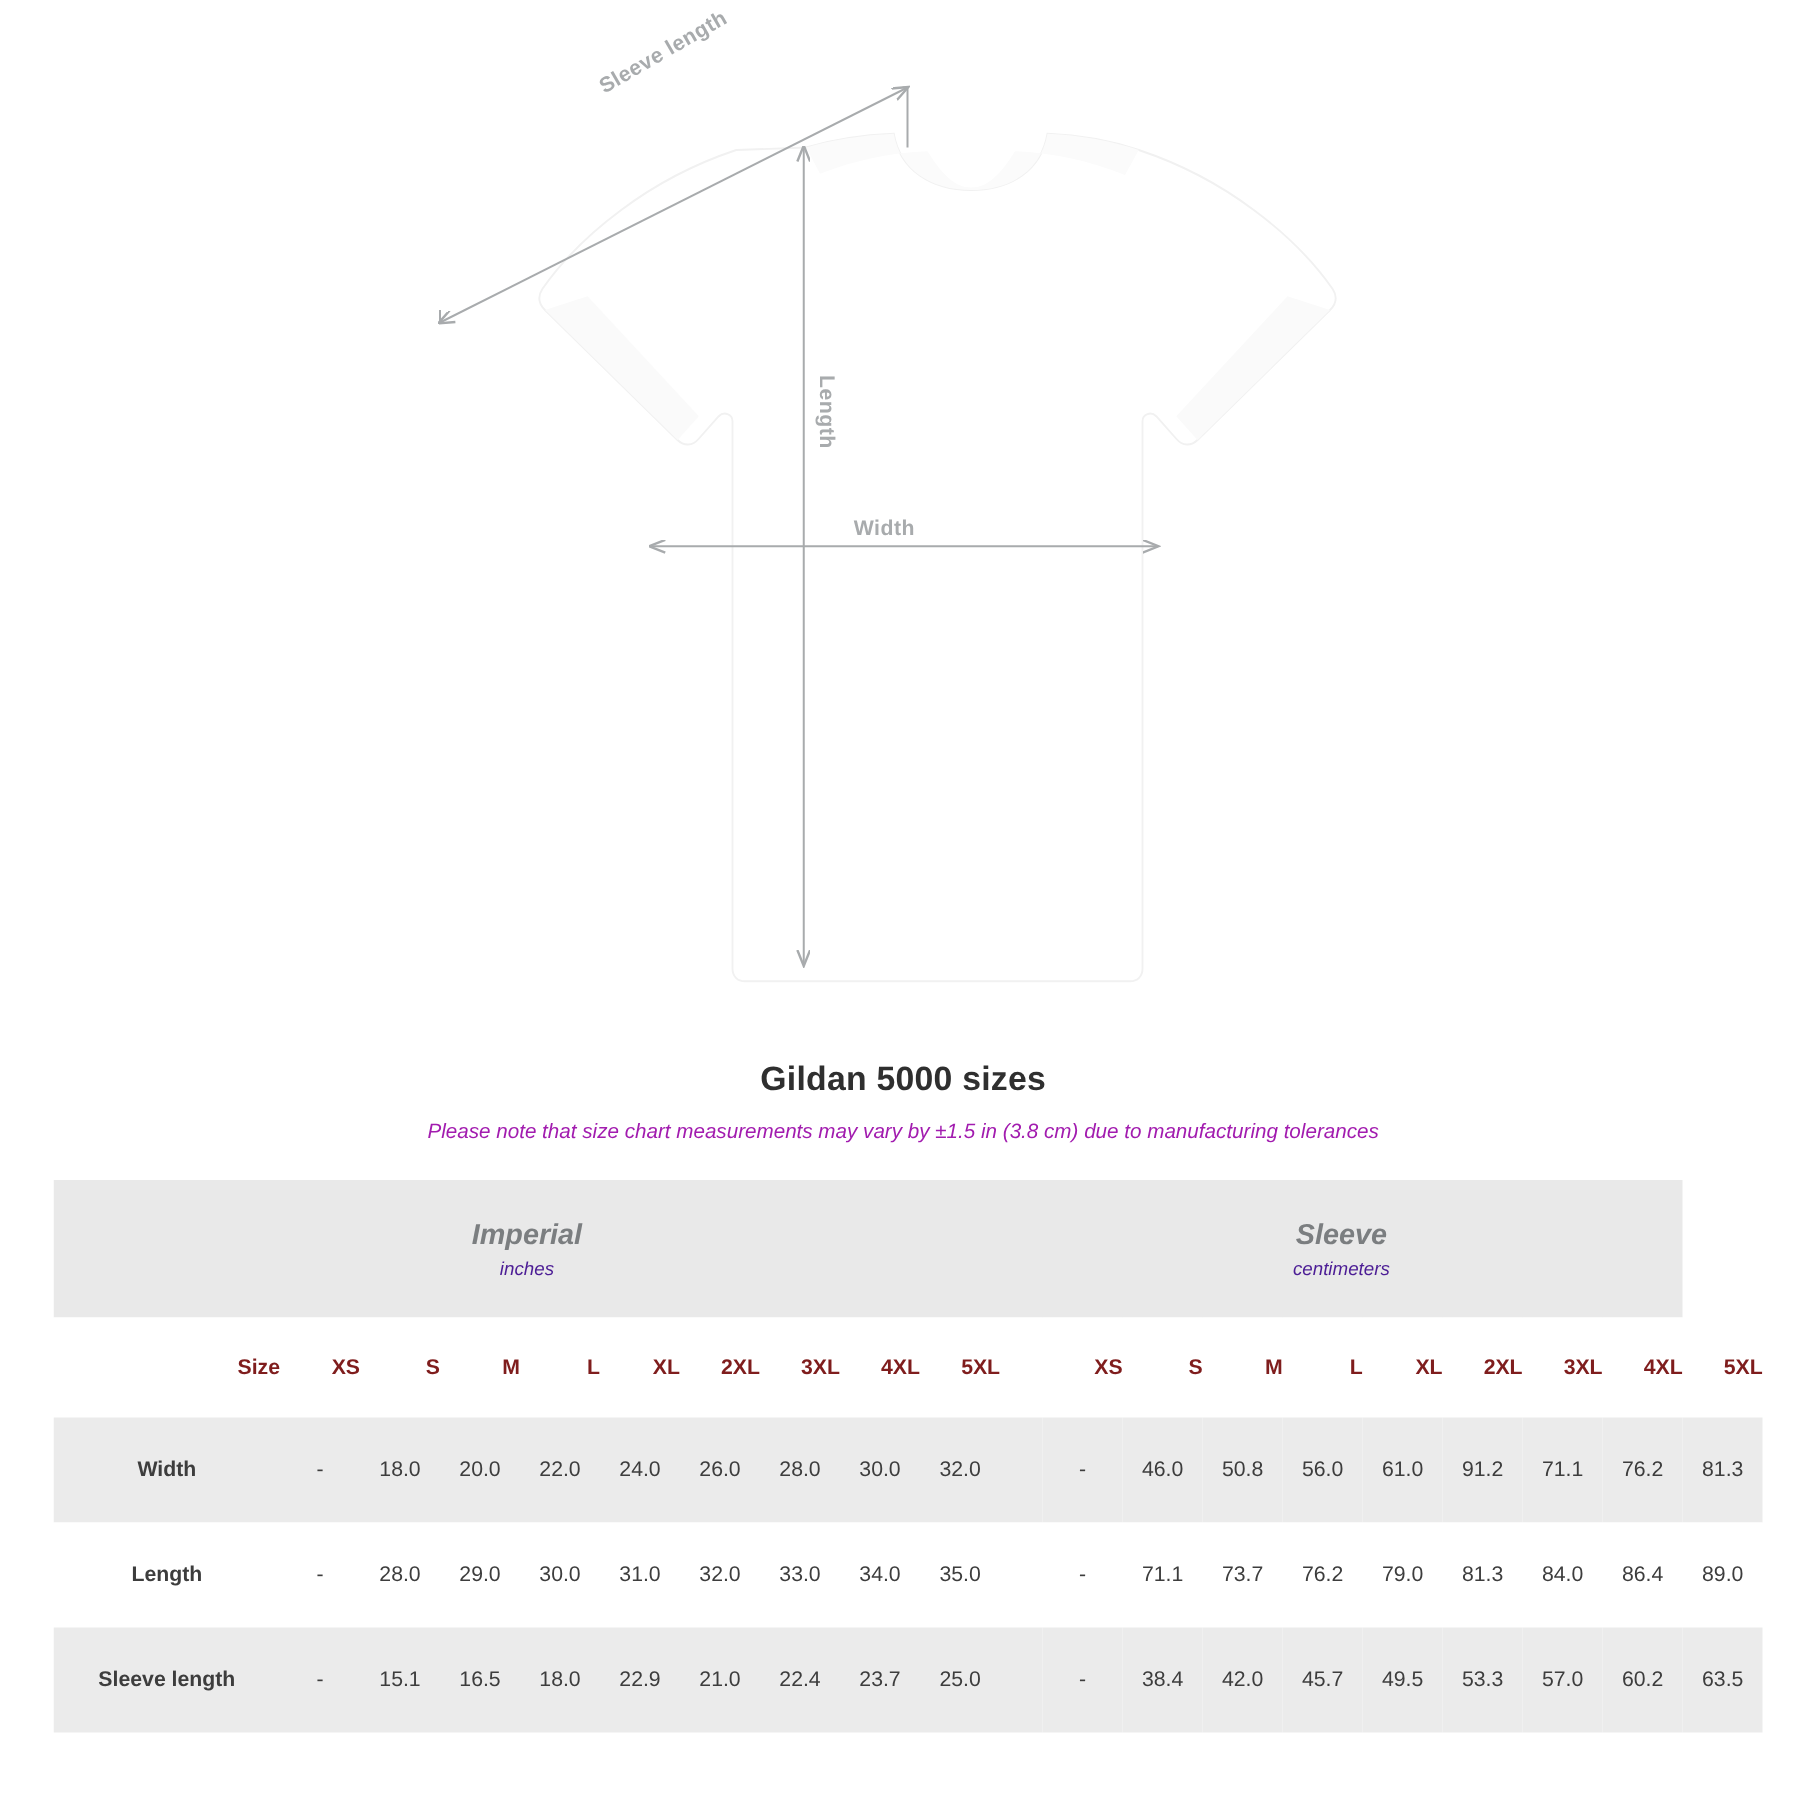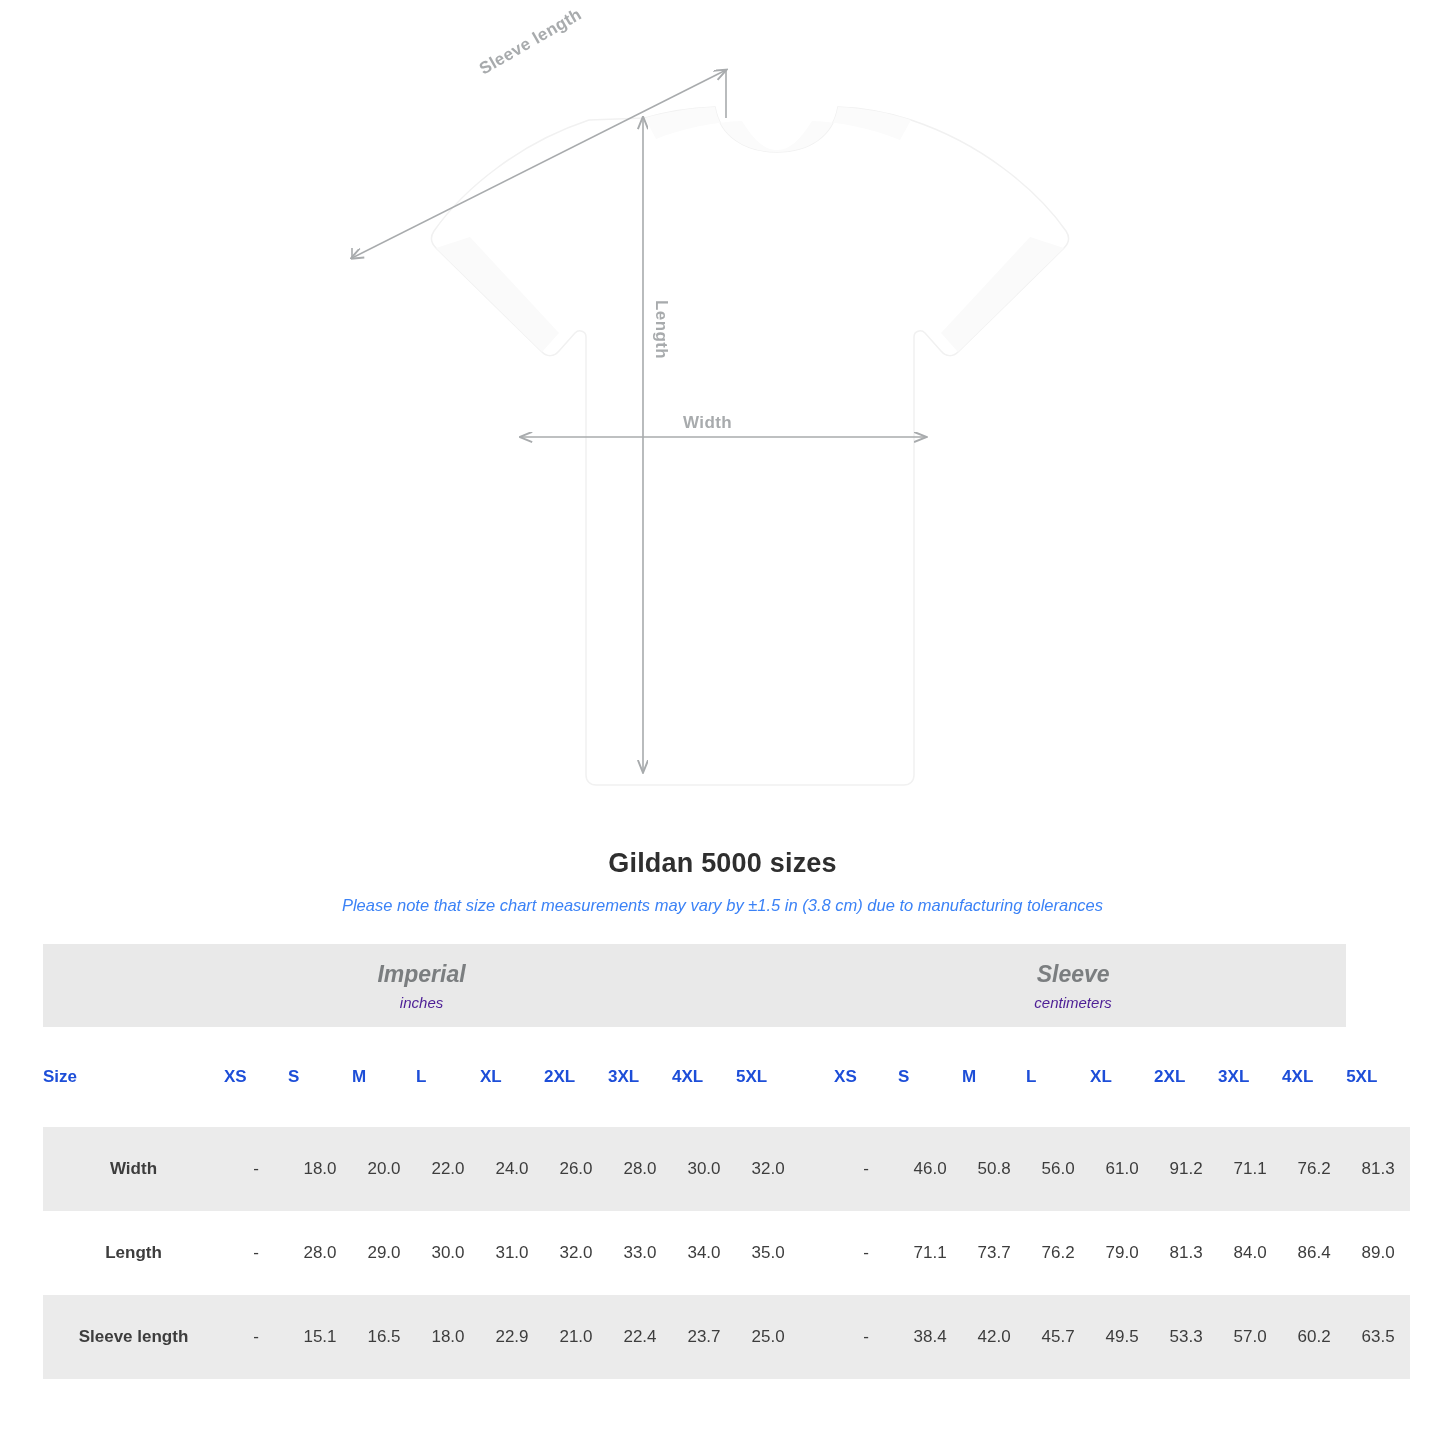--- a/index.html
+++ b/index.html
@@ -64,40 +64,40 @@
   .chart-title {
     font-size: 27px;
     font-weight: bold;
     color: #2f2f2f;
     letter-spacing: 0.2px;
   }
   .chart-subtitle {
     margin-top: 17px;
     font-size: 16.5px;
     font-style: italic;
-    color: #3b82f6;
+    color: #a21caf;
     text-align: center;
   }
 
   
   .table-wrap {
     margin: 29px 43px 0 43px;
   }
   table.size-table {
     border-collapse: collapse;
     width: 1359px;
     table-layout: fixed;
   }
   table.size-table td,
   table.size-table th {
     padding: 0;
     margin: 0;
   }
   .unit-head {
-    height: 83px;
+    height: 110px;
     background: #e9e9e9;
     text-align: center;
     vertical-align: middle;
   }
   .unit-head .unit-name {
     font-size: 23px;
     font-style: italic;
     font-weight: bold;
     color: #7b7e80;
   }
@@ -105,26 +105,26 @@
     margin-top: 6px;
     font-size: 15px;
     font-style: italic;
     color: #4c1d95;
   }
   .gap-col {
     width: 34px;
     background: #ffffff;
   }
   .hdr-row td {
-    height: 100px;
-    text-align: left;
+    height: 80px;
+    text-align: right;
     vertical-align: middle;
     font-size: 17px;
     font-weight: bold;
-    color: #1d4ed8;
+    color: #7f1d1d;
     background: #ffffff;
   }
   .hdr-row td.rowlabel {
     font-size: 17px;
   }
   .data-row td {
     height: 84px;
     text-align: center;
     vertical-align: middle;
     font-size: 17px;

